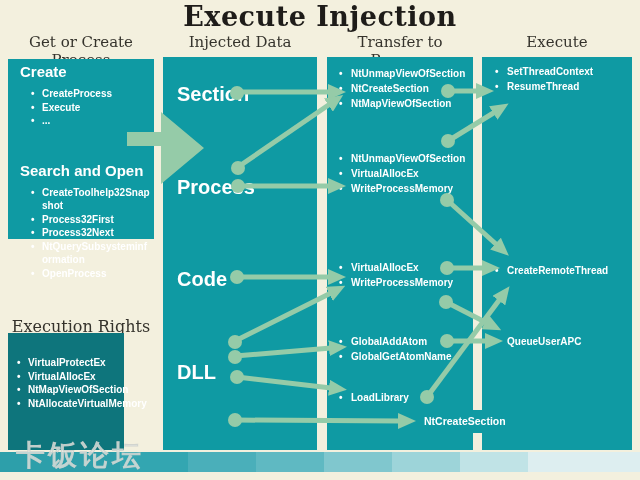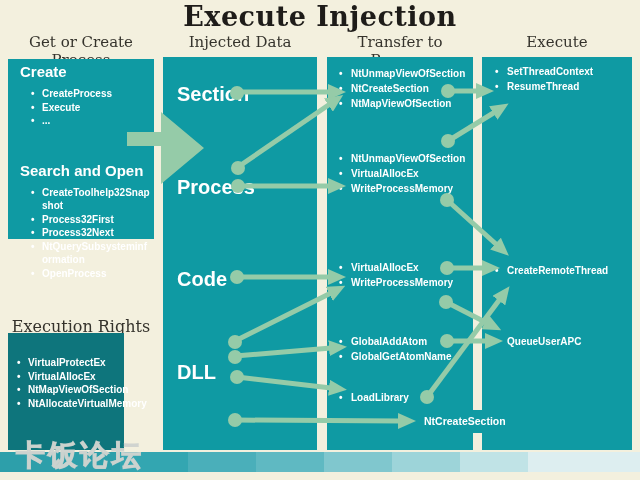--- a/index.html
+++ b/index.html
@@ -57,21 +57,21 @@
   .bigarrow{fill:var(--sage,#95cba8);}
 
   .hook-label{position:absolute;left:420px;top:410px;width:112px;height:23px;
     background:var(--teal,#0f9aa3);color:#fff;font-weight:bold;font-size:10.5px;
     line-height:23px;padding-left:4px;z-index:5;}
 
   .strip{position:absolute;left:0;top:452px;width:640px;height:20px;display:flex;z-index:6;}
   .strip div{height:20px;}
 
   .watermark{position:absolute;left:16px;top:436px;z-index:7;
-    font-family:"DejaVu Sans",sans-serif;font-weight:bold;font-size:29px;letter-spacing:3px;
+    font-family:"DejaVu Sans",sans-serif;font-weight:normal;font-size:29px;letter-spacing:3px;
     color:rgba(228,232,228,0.78);-webkit-text-stroke:1px rgba(205,210,205,0.9);}
 </style>
 </head>
 <body>
 
 <div id="stage">
 
   <div class="title">Execute Injection</div>
 
   <div class="colhead ch1">Get or Create Process</div>

